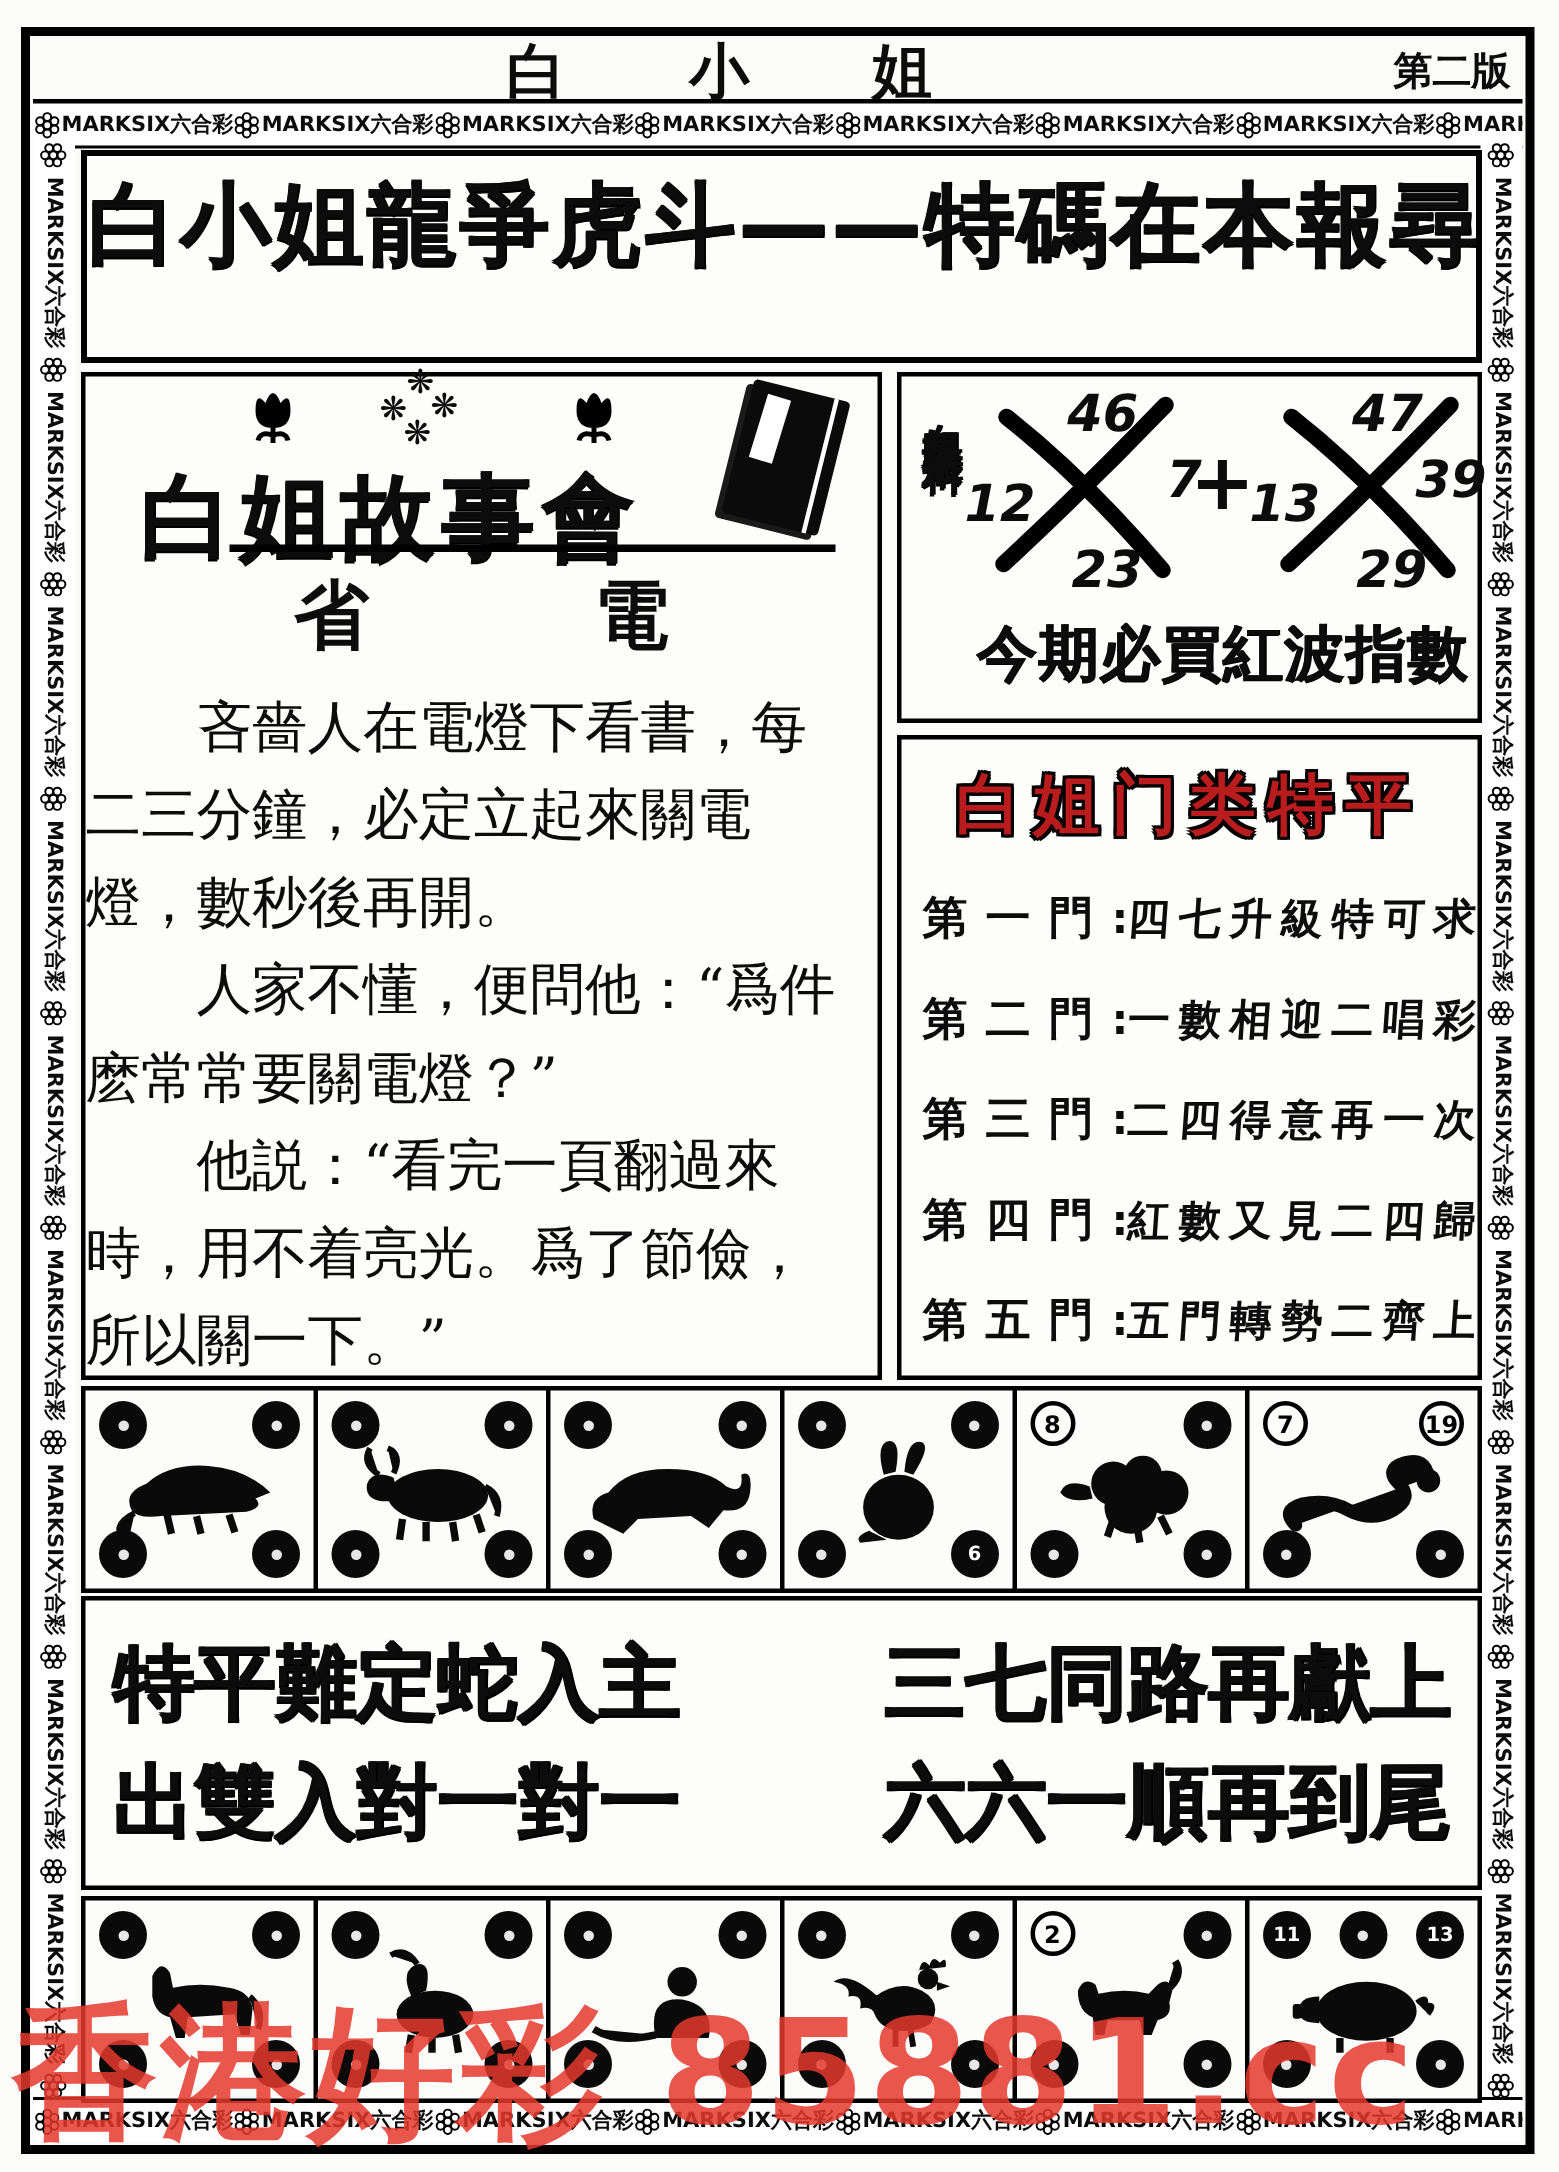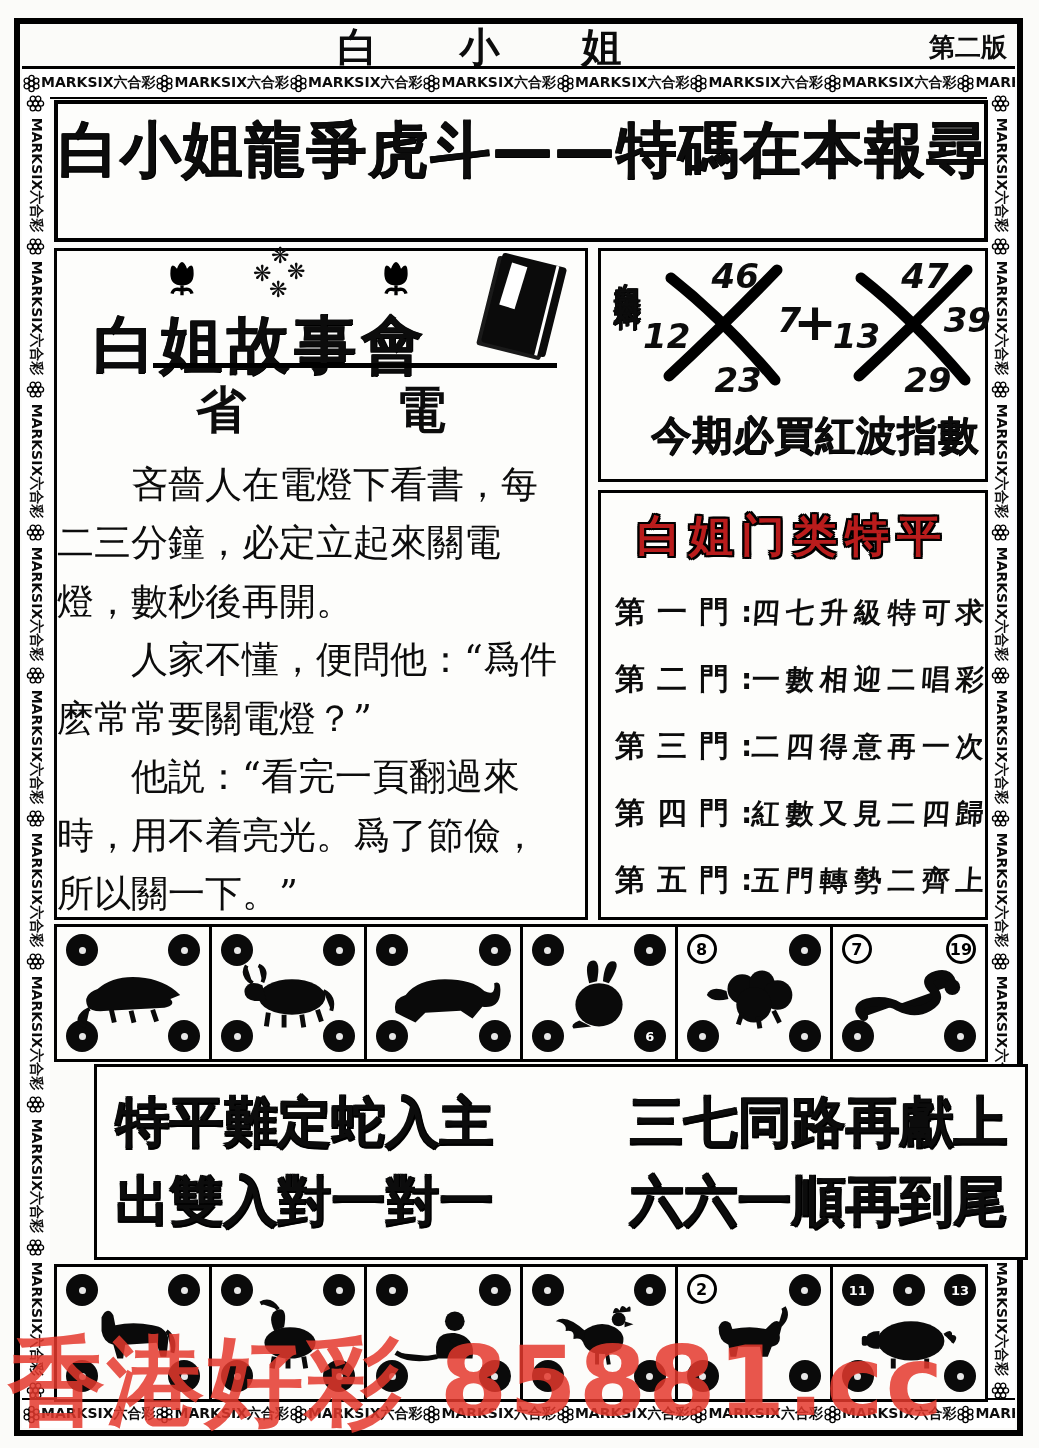--- a/index.html
+++ b/index.html
@@ -86,21 +86,21 @@
   .coin{position:absolute;width:32px;height:32px;border-radius:50%;background:#0a0a0a;
         display:flex;align-items:center;justify-content:center;color:#fff;font-size:13px;font-weight:900;}
   .coin:empty:before{content:"";width:7px;height:7px;border-radius:50%;background:#fff;opacity:.9;}
   .ring{position:absolute;width:30px;height:30px;border-radius:50%;border:3px solid #000;background:#fdfdfb;
         display:flex;align-items:center;justify-content:center;color:#000;font-size:16px;font-weight:900;box-sizing:border-box;}
   .pos-tl{left:9px;top:7px;} .pos-tr{right:9px;top:7px;} .pos-bl{left:9px;bottom:7px;}
   .pos-br{right:9px;bottom:7px;} .pos-tm{left:50%;top:7px;transform:translateX(-50%);}
   .animal{position:absolute;left:50%;top:53%;transform:translate(-50%,-50%);}
   .animal svg *{fill:#0a0a0a;}
   
-  .sloganbox{left:0;top:968px;width:934px;height:196px;border-width:3px;display:flex;flex-direction:column;justify-content:center;gap:6px;margin-left:40px;}
+  .sloganbox{left:0;top:968px;width:934px;height:196px;border-width:3px;display:flex;flex-direction:column;justify-content:center;gap:6px;}
   .slogan-line{display:flex;justify-content:space-between;padding:0 18px;font-size:54px;font-weight:900;
                white-space:nowrap;text-shadow:1.5px 0 #000,0 1.5px #000,1.5px 1.5px #000;}
   
   .watermark{position:absolute;left:8px;top:1318px;font-size:97px;font-weight:700;letter-spacing:2px;
              color:rgba(228,56,45,.85);white-space:nowrap;z-index:50;}
 </style>
 </head>
 <body>
 
 <div class="page">

